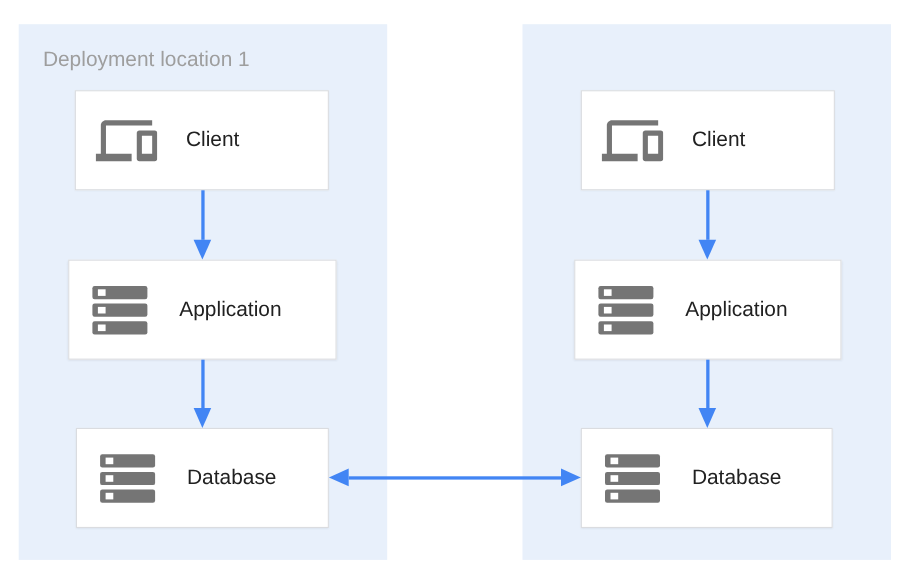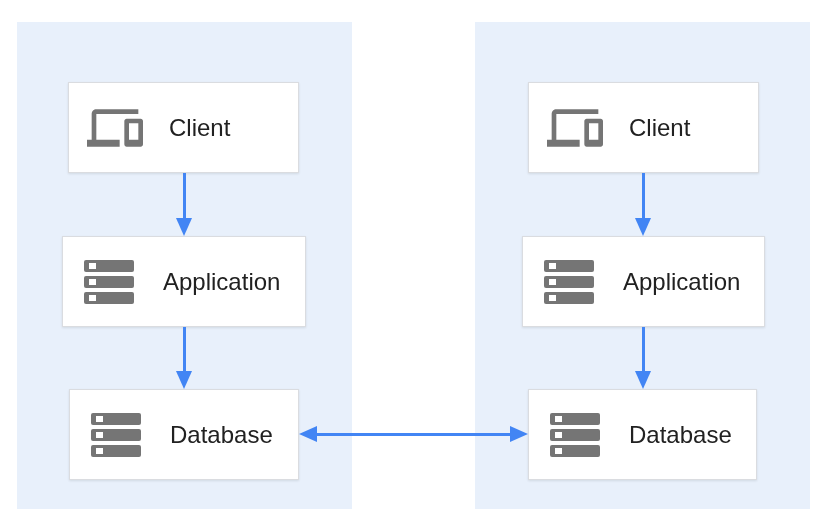--- a/index.html
+++ b/index.html
@@ -42,21 +42,21 @@
   }
   .icon-wrap {
     width: 56px;
     display: flex;
     align-items: center;
     justify-content: center;
     flex: 0 0 56px;
   }
   .node-label {
     margin-left: 26px;
-    font-size: 24px;
+    font-size: 19px;
     color: #212121;
     white-space: nowrap;
   }
 
   
   .srv { display: flex; flex-direction: column; }
   .srv .bar {
     width: 50px; height: 12px;
     background: #757575;
     border-radius: 2px;
@@ -105,20 +105,21 @@
     border-bottom: 8px solid transparent;
     border-left: 18px solid #4285F4;
   }
 </style>
 </head>
 <body>
 
 <div class="canvas">
 
   <section class="zone" style="left:17px;">
+    <h2 class="zone-title">Deployment location 1</h2>
 
     <div class="node" style="left:51px; top:60px; width:231px;">
       <span class="icon-wrap">
         <svg width="56" height="56" viewBox="0 0 24 24" aria-hidden="true">
           <path fill="#757575" d="M4 6h18V4H4c-1.1 0-2 .9-2 2v11H0v3h14v-3H4V6zm19 2h-6c-.55 0-1 .45-1 1v10c0 .55.45 1 1 1h6c.55 0 1-.45 1-1V9c0-.55-.45-1-1-1zm-1 9h-4v-7h4v7z"></path>
         </svg>
       </span>
       <span class="node-label">Client</span>
     </div>
 

